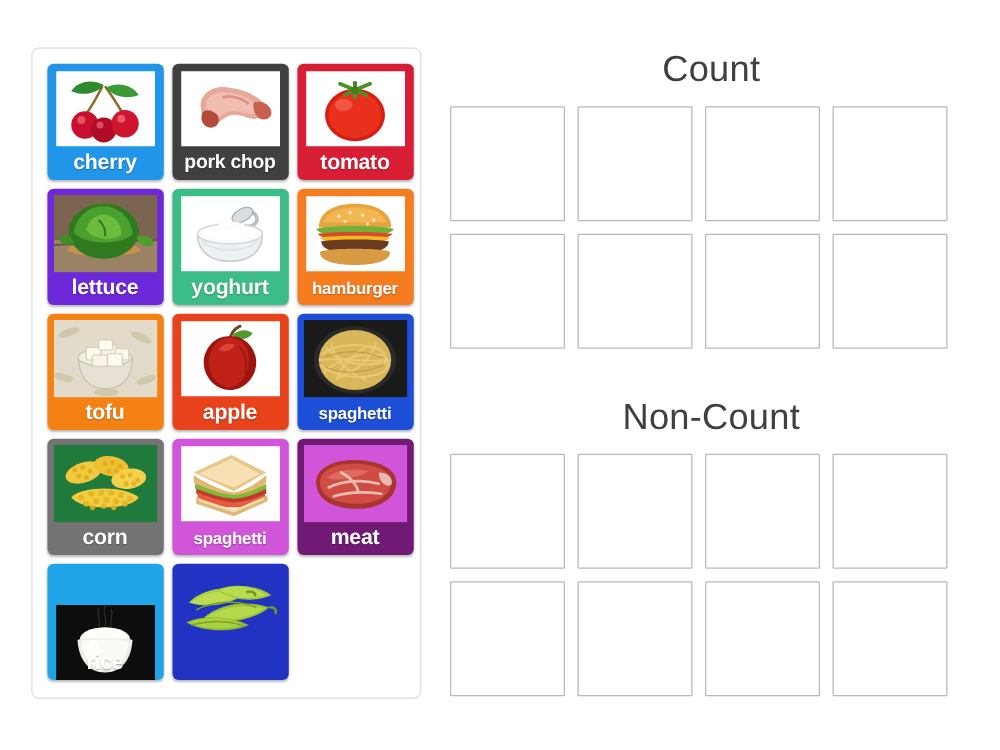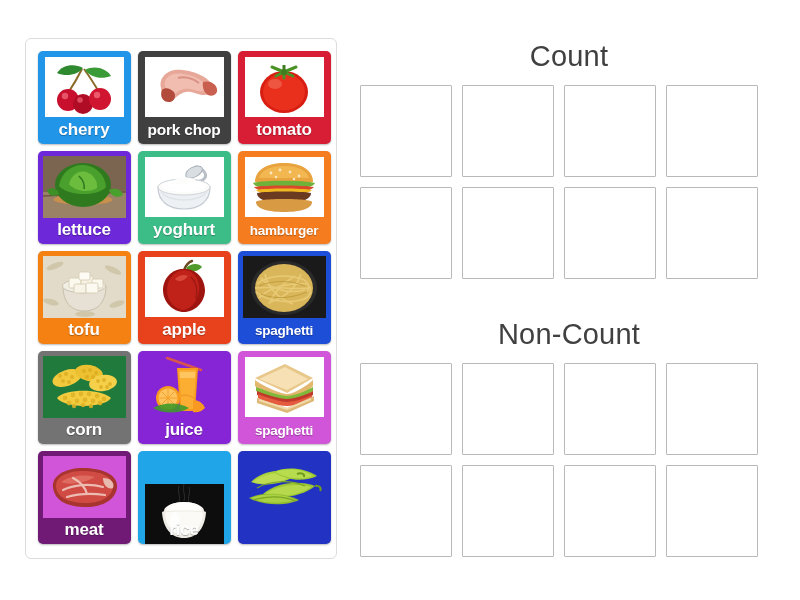--- a/index.html
+++ b/index.html
@@ -362,42 +362,20 @@
       <circle cx="31" cy="50" r="2.2"></circle>
                   <circle cx="40" cy="49" r="2.2"></circle>
                   <circle cx="48" cy="50" r="2.2"></circle>
     </g>
   </svg>
             </div>
             <div class="tile-label">corn</div>
           </div>
         </div>
         <div class="tile-cell">
-          <div class="tile bleed" style="background: rgb(134, 37, 214);">
-            <div class="tile-photo">
-              <svg class="art" width="83" height="62" viewBox="0 0 83 62" preserveAspectRatio="none">
-    <rect width="83" height="62" fill="#8625d6"></rect>
-    <path d="M24 2 L58 14" stroke="#d9534f" stroke-width="2.4" stroke-linecap="round"></path>
-    <path d="M34 12 L55 12 L52 55 L37 55 Z" fill="#f79a1e"></path>
-    <path d="M36 14 L53 14 L50.5 53 L38.5 53 Z" fill="#fcae33"></path>
-    <path d="M36.5 16 L52.5 16 L52 22 L37 22 Z" fill="#ffc968" opacity="0.85"></path>
-    <path d="M38 40 C42 38 48 40 51 42" stroke="#e8861a" stroke-width="1.2" fill="none" opacity="0.6"></path>
-    <circle cx="25" cy="42" r="12" fill="#f79a1e"></circle>
-    <circle cx="25" cy="42" r="9.5" fill="#ffc460"></circle>
-    <g stroke="#f2a02a" stroke-width="1">
-      <path d="M25 33 L25 51 M16 42 L34 42 M19 36 L31 48 M31 36 L19 48"></path>
-    </g>
-    <path d="M50 44 A13 13 0 0 1 62 52 A13 13 0 0 1 50 56 Z" fill="#f89a22"></path>
-    <path d="M10 52 C20 46 36 46 46 52 C36 58 20 58 10 52Z" fill="#3f9a2a" opacity="0.9"></path>
-  </svg>
-            </div>
-            <div class="tile-label">juice</div>
-          </div>
-        </div>
-        <div class="tile-cell">
           <div class="tile" style="background: rgb(209, 85, 216);">
             <div class="tile-photo">
               <svg class="art" width="74" height="54" viewBox="0 0 74 54">
     <path d="M8 18 L38 4 L66 18 L40 33 Z" fill="#e8c78a"></path>
     <path d="M12 19 L38 7 L61 19 L40 30 Z" fill="#f6e0b4"></path>
     <path d="M8 20 C14 25 34 34 40 34 C46 34 60 26 66 20 L66 26 C60 32 46 40 40 40 C34 40 14 31 8 26Z" fill="#e2b86f"></path>
     <path d="M9 27 C18 30 28 35 40 36 C52 35 60 30 66 27 L66 31 C58 36 50 41 40 41 C30 41 16 35 9 31Z" fill="#7fb83a"></path>
     <path d="M10 31 C18 34 28 38 40 39 C52 38 60 34 66 31 L66 35 C58 40 50 44 40 44 C30 44 17 39 10 35Z" fill="#c0392b"></path>
     <path d="M11 34 C19 37 29 41 40 42 C51 41 59 38 65 35 L65 38 C58 42 50 46 40 46 C30 46 18 42 11 38Z" fill="#e55b3f"></path>
     <path d="M10 38 L40 48 L67 36 L67 41 L40 53 L10 43 Z" fill="#ddb877"></path>

